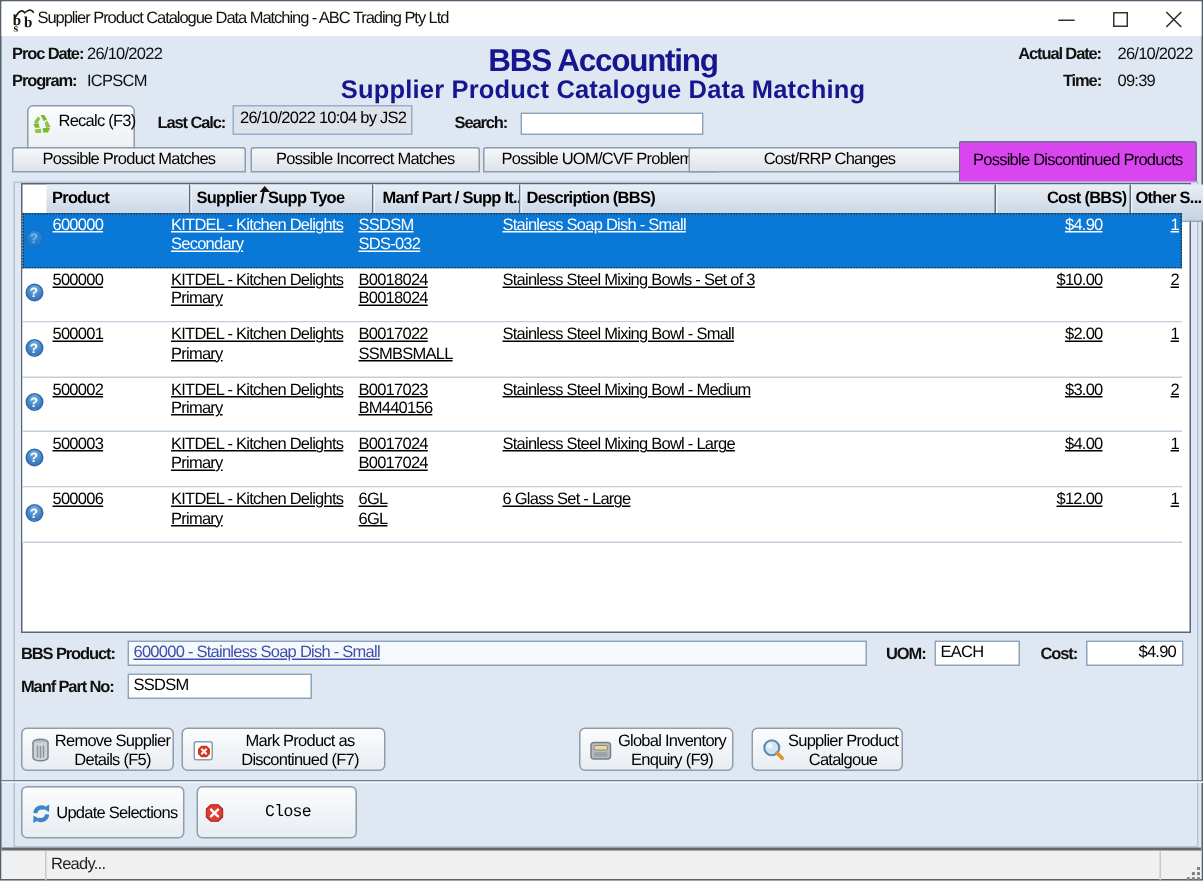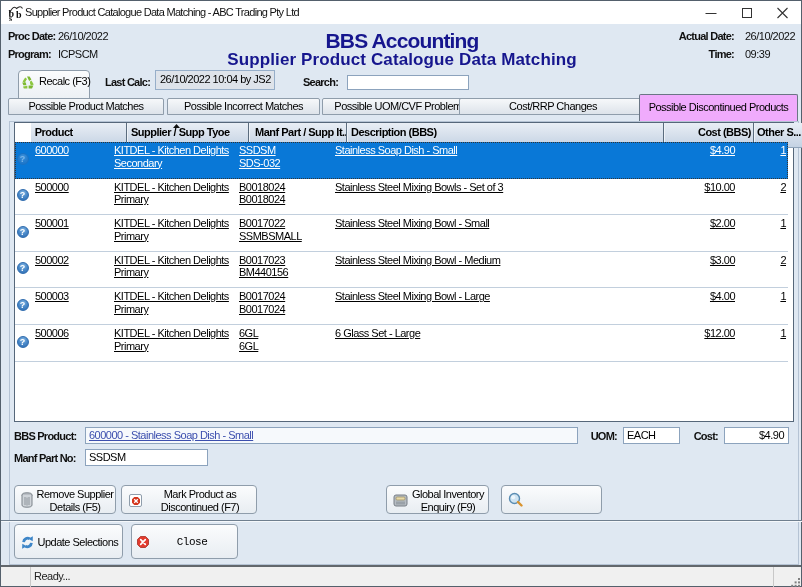--- a/index.html
+++ b/index.html
@@ -7,21 +7,21 @@
 body { font-family:"Liberation Sans", sans-serif; font-size:11px; letter-spacing:-0.5px; color:#000; }
 .win { position:absolute; left:0; top:0; width:802px; height:587px;
   background:#dfe8f2; border:1px solid #54606c; }
 .abs { position:absolute; }
 .lbl { position:absolute; font-weight:bold; letter-spacing:-0.75px; color:#101010; }
 .val { position:absolute; color:#101010; }
 .navy { color:#16168e; }
 .btn { position:absolute; background:linear-gradient(#fbfcfd,#e8edf2); border:1px solid #8f9dab; border-radius:4px; }
 .box { position:absolute; background:#fff; border:1px solid #8ca3bd; }
 .tab { position:absolute; top:97px; height:17px; background:linear-gradient(#f6f8fa,#dde3ea); border:1px solid #8f9dab; border-radius:2px 2px 0 0; text-align:center; line-height:15px; color:#000; }
-.tab.active { top:93px; height:27px; background:#f0abfc; border:1px solid #6a7684; border-bottom:none; line-height:24px; z-index:5; }
+.tab.active { top:93px; height:27px; background:#d946ef; border:1px solid #6a7684; border-bottom:none; line-height:24px; z-index:5; }
 .grid { position:absolute; left:13px; top:121px; width:780px; height:300px; background:#fff; border:1px solid #56677a; }
 .ghead { position:absolute; left:16px; top:0; width:778px; height:25px; background:linear-gradient(#e9eef5,#c4d2e3); border-bottom:1px solid #8fa4ba;font-weight:bold; }
 .gh { position:absolute; top:0; height:19px; line-height:19px; color:#000; overflow:hidden; white-space:nowrap; }
 .gsep { position:absolute; top:0; width:1px; height:19px; background:#5b6c7e; }
 .gsep:after { content:""; position:absolute; left:1px; top:0; width:1px; height:19px; background:#eef2f7; }
 .row { position:absolute; left:0; width:772.5px; height:36.6px; background:#fff; border-bottom:1px solid #c2cfdd; }
 .row.sel { background:#0978d7; color:#fff; border-bottom:1px solid #0978d7; outline:1px dotted #333; outline-offset:-1px; }
 .cell { position:absolute; line-height:13px; white-space:pre; top:2px;text-decoration:underline; }
 .qicon { position:absolute; left:1.5px; top:10.5px; width:12px; height:12px; border-radius:50%;
   background:radial-gradient(circle at 50% 28%, #7fb2e0 0%, #4585c6 55%, #2f6cb0 100%);
@@ -211,20 +211,21 @@
       <rect x="3" y="8.5" width="9" height="3" fill="#9aa1a8"></rect>
     </svg>
     <div class="abs" style="left:22px;top:2px;width:78px;text-align:center;line-height:12.5px;">Global Inventory Enquiry (F9)</div>
   </div>
   <div class="btn" style="left:500px;top:484px;width:101px;height:29px;">
     <svg class="abs" style="left:6px;top:6px" width="15" height="16" viewBox="0 0 15 16">
       <circle cx="6.5" cy="6.5" r="5" fill="#cfe4f2" stroke="#5b8db3" stroke-width="1.4"></circle>
       <circle cx="5.2" cy="5.2" r="2" fill="#eef6fb"></circle>
       <line x1="10" y1="10" x2="13.5" y2="13.5" stroke="#d9932f" stroke-width="2.4" stroke-linecap="round"></line>
     </svg>
+    <div class="abs" style="left:22px;top:2px;width:76px;text-align:center;line-height:12.5px;">Supplier Product Catalgoue</div>
   </div>
 
   <div class="abs" style="left:0;top:519px;width:802px;height:1px;background:#6f7f8f;"></div>
   <div class="abs" style="left:0;top:520px;width:802px;height:1px;background:#f5f8fb;"></div>
 
   <div class="btn" style="left:13px;top:523px;width:109px;height:35px;">
     <svg class="abs" style="left:5.5px;top:11px" width="13" height="13" viewBox="0 0 16 16">
       <path d="M3.2 7.5 A5 5 0 0 1 10.6 3.4" fill="none" stroke="#3e86c8" stroke-width="3.4"></path>
       <path d="M14.6 0.4 L14.4 6.6 L9.0 3.4 Z" fill="#3e86c8"></path>
       <path d="M12.8 8.5 A5 5 0 0 1 5.4 12.6" fill="none" stroke="#3e86c8" stroke-width="3.4"></path>

